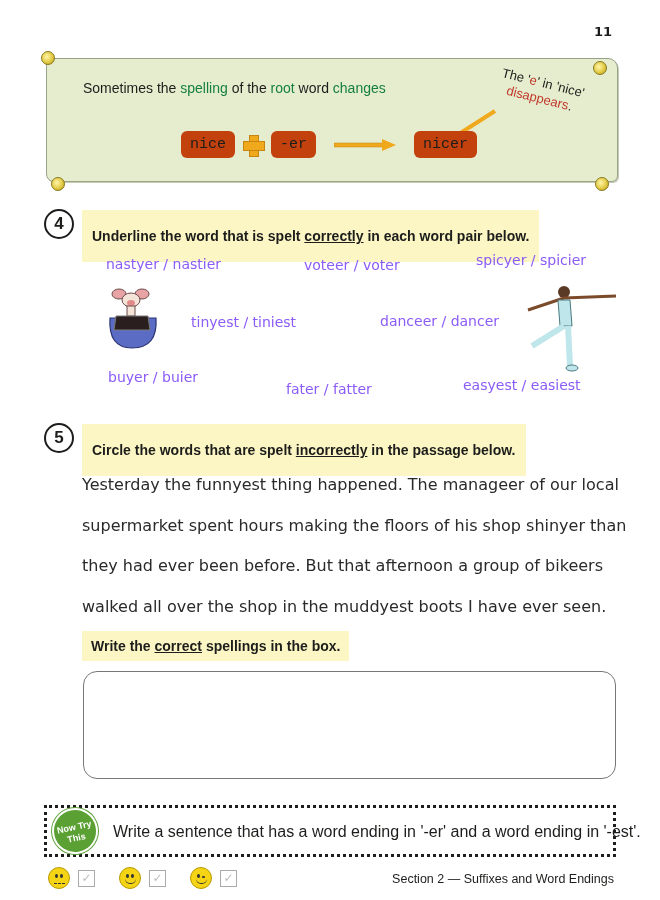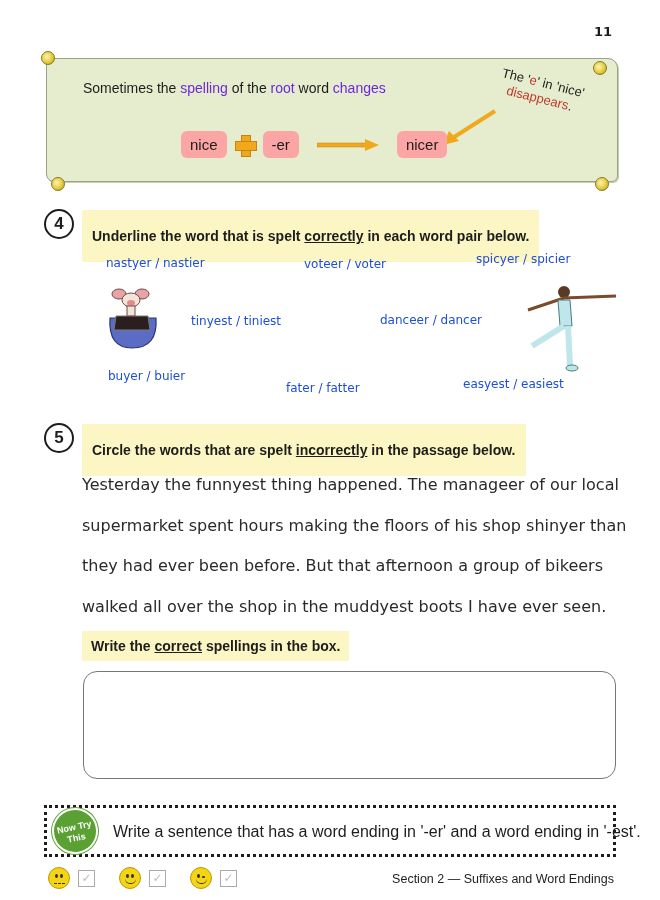--- a/index.html
+++ b/index.html
@@ -13,39 +13,39 @@
     position: absolute; left: 46px; top: 58px; width: 572px; height: 124px;
     background: #e6edcf; border: 1px solid #9aa28a;
     border-radius: 4px 10px 6px 8px;
     box-shadow: 1px 1px 0 #c7cdb3;
   }
   .pin { position: absolute; width: 14px; height: 14px; border-radius: 50%;
          background: radial-gradient(circle at 40% 40%, #fff6a8, #e0c63c 60%, #9c8a20); border: 1px solid #8a7a1c; }
   .pin.tl { left: -6px; top: -8px; } .pin.tr { right: 10px; top: 2px; }
   .pin.bl { left: 4px; bottom: -10px; } .pin.br { right: 8px; bottom: -10px; }
   .info-text { position: absolute; left: 36px; top: 20px; font-size: 14px; line-height: 18px; font-family: "Liberation Sans", sans-serif; }
-  .info-text .red { color: #6d28d9; }
+  .info-text .red { color: #15803d; }
   .callout { position: absolute; right: 34px; top: 16px; font-size: 13px; line-height: 16px; transform: rotate(14deg); text-align: center; font-family: "Liberation Sans", sans-serif; }
   .callout .red { color: #c0392b; }
   .eq-row { position: absolute; left: 134px; top: 72px; display: flex; align-items: center; gap: 8px; }
-  .word-box { background: #fca5a5; border-radius: 6px; padding: 5px 9px; font-size: 15px; font-family: Liberation Sans, sans-serif; }
+  .word-box { background: #c2410c; border-radius: 6px; padding: 5px 9px; font-size: 15px; font-family: Liberation Mono, monospace; }
   .plus-icon { width: 20px; height: 20px; position: relative; }
   .plus-icon::before, .plus-icon::after { content: ""; position: absolute; background: #f0a81c; border: 1px solid #c8840c; }
   .plus-icon::before { left: 6px; top: 0; width: 8px; height: 20px; }
   .plus-icon::after { left: 0; top: 6px; width: 20px; height: 8px; }
   .arrow-icon { width: 62px; height: 12px; margin: 0 10px; }
   .callout-arrow { position: absolute; left: 392px; top: 48px; width: 60px; height: 40px; }
 
   
   .q-num { position: absolute; width: 30px; height: 30px; border: 2px solid #1d1d1b; border-radius: 50%;
            font-size: 17px; font-weight: bold; text-align: center; line-height: 26px; font-family: "Liberation Sans", sans-serif; }
   .q-banner { position: absolute; background: #fbf6c4; padding: 18px 10px; font-size: 14px; font-weight: bold; font-family: "Liberation Sans", sans-serif; }
   .q-banner u { text-decoration: underline; }
 
-  .pair { position: absolute; font-size: 12px; font-family: "DejaVu Sans", sans-serif; color: #1d4ed8; }
+  .pair { position: absolute; font-size: 14px; font-family: "DejaVu Sans", sans-serif; color: #8b5cf6; }
 
   .passage { position: absolute; left: 82px; top: 465px; width: 540px; font-size: 16px; line-height: 40.5px; font-family: "DejaVu Sans", sans-serif; color: #2a2a2a; }
   .passage p { white-space: nowrap; }
 
   .answer-box { position: absolute; left: 83px; top: 671px; width: 533px; height: 108px; border: 1.5px solid #777; border-radius: 14px; background: #fff; }
 
   
   .ntt-box { position: absolute; left: 44px; top: 805px; width: 572px; height: 52px; border: 3px dotted #1d1d1b; }
   .ntt-badge { position: absolute; left: 52px; top: 808px; width: 46px; height: 46px; border-radius: 50%; background: #5aa033; border: 2px solid #fff; box-shadow: 0 0 0 1px #5aa033;
                color: #fff; font-size: 9px; font-weight: bold; text-align: center; line-height: 11px; padding-top: 12px; transform: rotate(-12deg); font-family: "Liberation Sans", sans-serif; }

